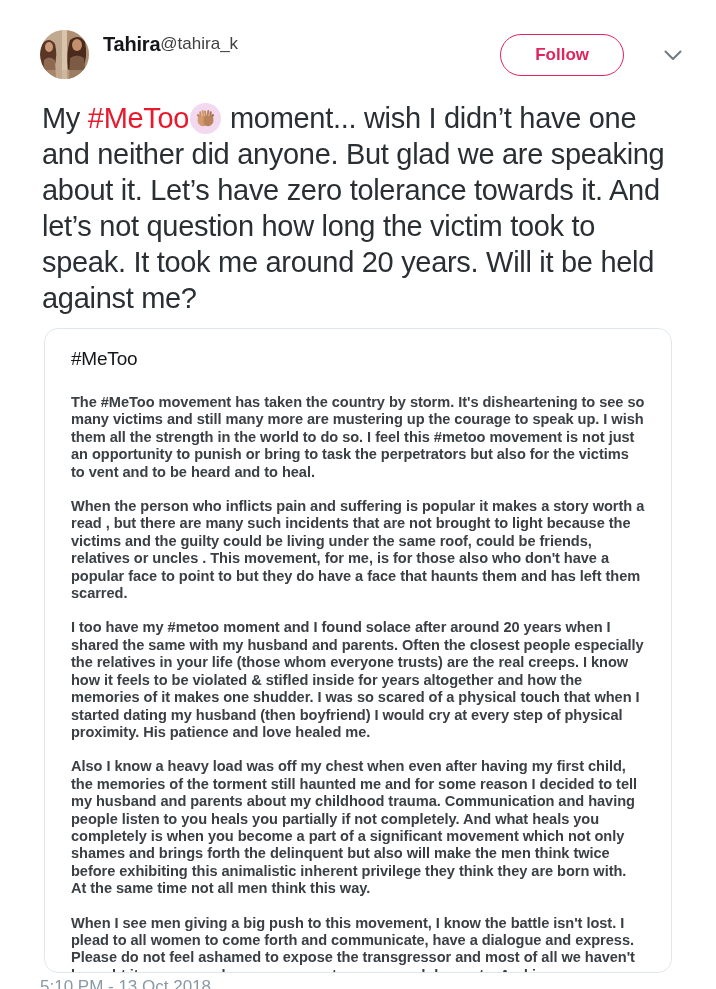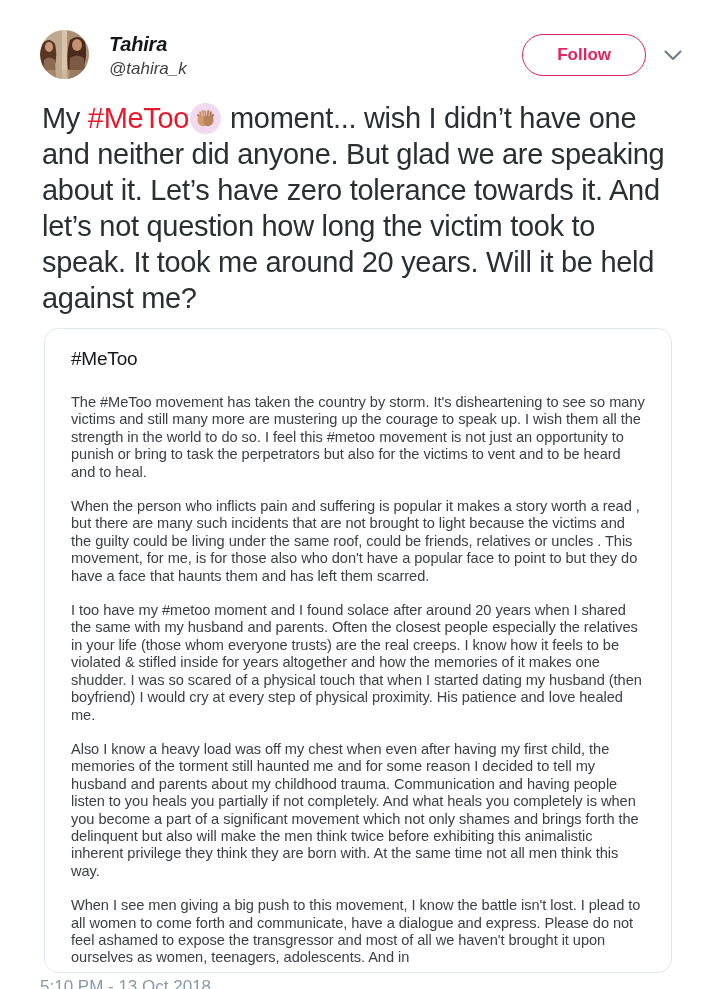--- a/index.html
+++ b/index.html
@@ -33,46 +33,45 @@
     height: 49px;
     border-radius: 50%;
     flex: 0 0 49px;
     overflow: hidden;
     position: relative;
     background: #c9a68c;
   }
   .avatar svg { display: block; width: 100%; height: 100%; }
 
   .identity {
-    margin-left: 20px;
-    display: flex;
-    flex-direction: column;
+    margin-left: 14px;
+    display: flex;
+    flex-direction: row;
     justify-content: flex-start;
     padding-top: 2px;
-    font-style: italic;
   }
   .display-name {
     font-size: 20px;
     font-weight: bold;
     color: #14171a;
     line-height: 25px;
     letter-spacing: -0.2px;
   }
   .handle {
     font-size: 17px;
     color: #404040;
     line-height: 22px;
     margin-top: 1px;
   }
 
   .header-actions {
     margin-left: auto;
     display: flex;
     align-items: center;
-    gap: 14px;
+    gap: 36px;
     padding-top: 4px;
   }
 
   .follow-button {
     border: 1.6px solid #e0245e;
     color: #e0245e;
     background: #ffffff;
     border-radius: 100px;
     font-size: 17px;
     font-weight: bold;
@@ -129,20 +128,21 @@
   .card-title {
     font-size: 19px;
     color: #14171a;
     padding: 17px 0 0 26px;
     line-height: 26px;
     letter-spacing: -0.2px;
   }
 
   .card-body {
     padding: 22px 26px 0 26px;
+    font-weight: bold;
   }
 
   .card-body p {
     font-size: 14.6px;
     line-height: 17.4px;
     color: #3b4045;
     margin-bottom: 17px;
     letter-spacing: -0.05px;
   }
 

